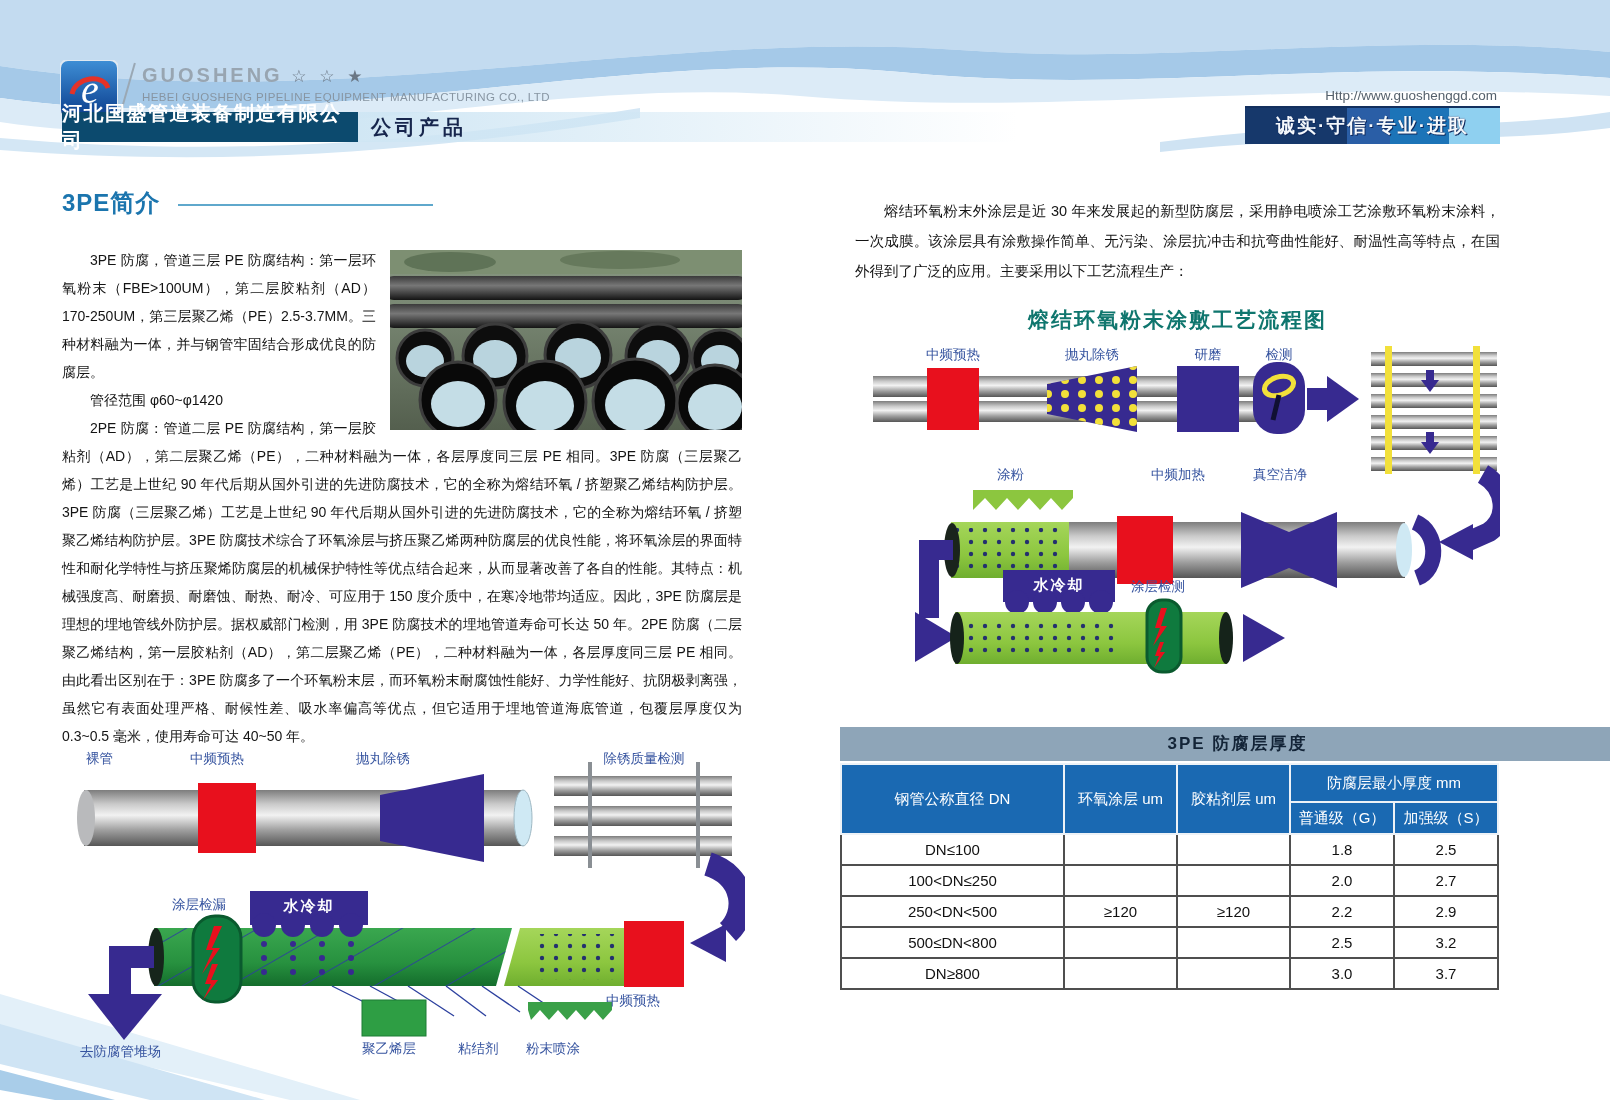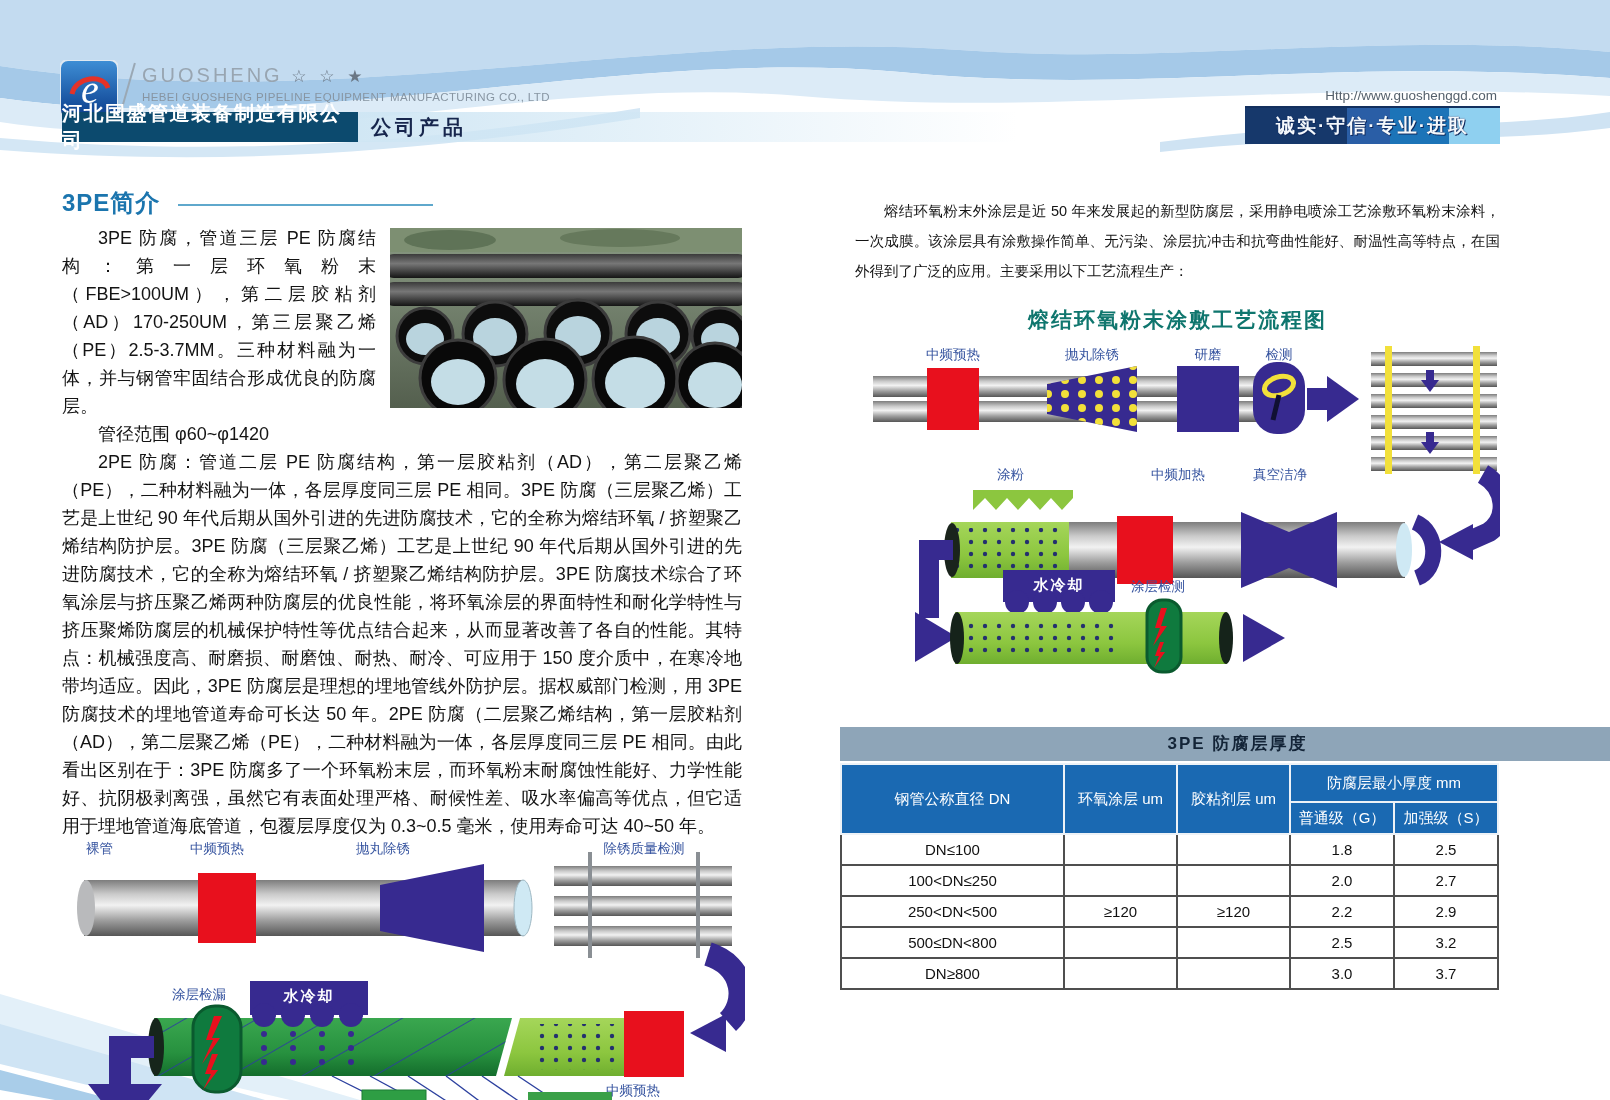--- a/index.html
+++ b/index.html
@@ -5,21 +5,21 @@
   html,body{margin:0;padding:0;}
   body{width:1610px;height:1100px;position:relative;overflow:hidden;background:#fff;
        font-family:"Liberation Sans","DejaVu Sans",sans-serif;color:#1a1a1a;}
   svg{display:block;}
 
   
   .top-waves{position:absolute;top:0;left:0;}
   .bottom-waves{position:absolute;left:0;bottom:0;}
   .logo{position:absolute;left:60px;top:60px;width:58px;height:58px;}
   .brand-slash{position:absolute;left:127px;top:62px;width:2px;height:50px;background:#9aa8b4;transform:rotate(16deg);}
-  .brand-line{position:absolute;left:142px;top:64px;font-size:20px;font-weight:normal;color:#98a5b1;letter-spacing:3px;}
+  .brand-line{position:absolute;left:142px;top:64px;font-size:20px;font-weight:bold;color:#98a5b1;letter-spacing:3px;}
   .brand-line .stars{color:#6b7785;letter-spacing:4px;font-size:17px;}
   .brand-sub{position:absolute;left:142px;top:91px;font-size:11.5px;color:#8795a2;letter-spacing:.4px;}
   .header-band{position:absolute;left:334px;top:112px;width:912px;height:30px;
                background:linear-gradient(90deg,#cfe6f4 0%,rgba(255,255,255,0) 75%);}
   .company-bar{position:absolute;left:62px;top:112px;width:296px;height:30px;background:#0c4a6e;
                color:#fff;font-size:20px;font-weight:bold;letter-spacing:1.5px;
                display:flex;align-items:center;justify-content:center;}
   .page-label{position:absolute;left:371px;top:112px;height:30px;line-height:30px;
               font-size:20px;font-weight:bold;color:#17264d;letter-spacing:4px;}
   .site-url{position:absolute;left:1245px;top:88px;width:252px;text-align:right;
@@ -29,21 +29,21 @@
       display:flex;align-items:center;justify-content:center;border-top:2px solid #13305e;}
   .slogan-bar span{font-size:19px;font-weight:bold;color:#f4f8fc;letter-spacing:2px;
       text-shadow:0 0 1px #10295c,1px 1px 0 #10295c;}
 
   
   .left-col{position:absolute;left:62px;top:186px;width:680px;}
   .right-col{position:absolute;left:855px;top:196px;width:645px;}
   .section-title-row{display:flex;align-items:center;height:34px;}
   .section-title-row h2{margin:0;font-size:24px;color:#1b75ae;letter-spacing:1px;}
   .title-rule{width:255px;height:2px;background:#5fa8cc;margin-left:18px;margin-top:4px;}
-  .article{margin-top:4px;font-size:18px;line-height:28px;text-align:justify;color:#141414;}
+  .article{margin-top:26px;font-size:14px;line-height:28px;text-align:justify;color:#141414;}
   .article p{margin:0;text-indent:2em;}
   .photo{float:right;width:352px;height:180px;margin:4px 0 8px 14px;}
   .diagram-title{margin:16px 0 12px 0;text-align:center;font-size:21px;color:#0f766e;letter-spacing:2px;font-weight:bold;}
   .rp{font-size:14.5px;line-height:30px;text-align:justify;text-indent:2em;margin:0;color:#141414;}
   .diagram{position:relative;}
   .diagram-left{width:683px;height:312px;}
   .diagram-right{width:645px;height:335px;margin-left:0;}
   .dl{position:absolute;font-size:13.5px;color:#35539f;white-space:nowrap;font-weight:500;}
   .dl.c{text-align:center;}
   .dl.w{color:#fff;font-weight:bold;font-size:15px;letter-spacing:2px;}
@@ -283,21 +283,21 @@
     <span class="dl c w" style="left:188px;top:147px;width:118px;">水冷却</span>
     <span class="dl" style="left:544px;top:242px;">中频预热</span>
     <span class="dl" style="left:300px;top:290px;">聚乙烯层</span>
     <span class="dl" style="left:396px;top:290px;">粘结剂</span>
     <span class="dl" style="left:464px;top:290px;">粉末喷涂</span>
     <span class="dl" style="left:18px;top:293px;">去防腐管堆场</span>
   </div>
 </section>
 
 <section class="right-col">
-  <p class="rp">熔结环氧粉末外涂层是近 50 年来发展起的新型防腐层，采用静电喷涂工艺涂敷环氧粉末涂料，一次成膜。该涂层具有涂敷操作简单、无污染、涂层抗冲击和抗弯曲性能好、耐温性高等特点，在国外得到了广泛的应用。主要采用以下工艺流程生产：</p>
+  <p class="rp">熔结环氧粉末外涂层是近 30 年来发展起的新型防腐层，采用静电喷涂工艺涂敷环氧粉末涂料，一次成膜。该涂层具有涂敷操作简单、无污染、涂层抗冲击和抗弯曲性能好、耐温性高等特点，在国外得到了广泛的应用。主要采用以下工艺流程生产：</p>
 
   <h3 class="diagram-title" style="margin-top:20px;">熔结环氧粉末涂敷工艺流程图</h3>
 
   <div class="diagram diagram-right">
     <svg width="645" height="335" viewBox="0 0 645 335">
       <defs>
         <pattern id="ydots" width="17" height="14" patternUnits="userSpaceOnUse">
           <circle cx="6" cy="6" r="4" fill="#f2e03a"></circle>
           </pattern>
       </defs>

